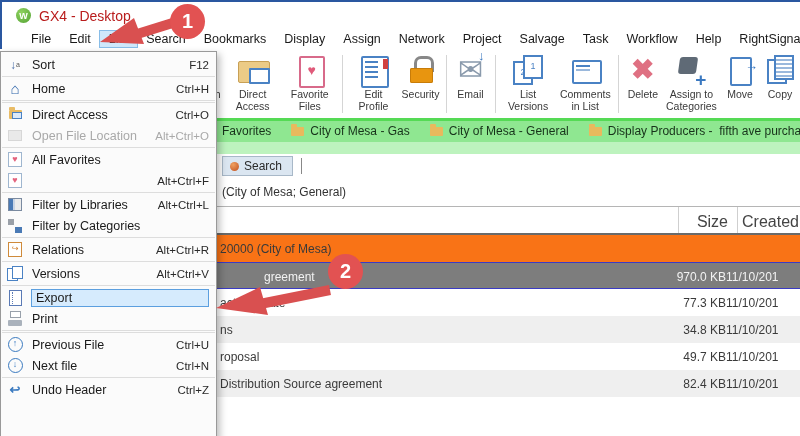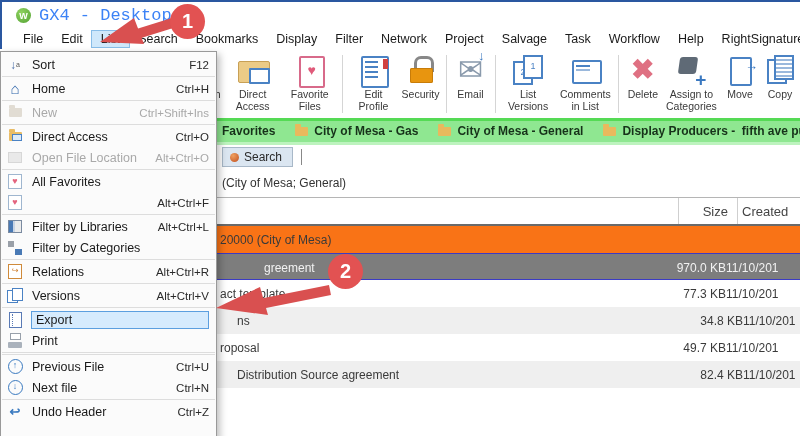--- a/index.html
+++ b/index.html
@@ -7,24 +7,24 @@
     font-family:"Liberation Sans", sans-serif; }
   .app { position:relative; width:800px; height:436px; background:#fff; overflow:hidden;
     border-top:2px solid #2a57a0; }
 
   
   .titlebar { height:27px; display:flex; align-items:center; padding-left:14px; gap:8px;
     border-left:2px solid #2a57a0; background:#fff; }
   .logo { width:15px; height:15px; border-radius:50%; flex:none;
     background:radial-gradient(circle at 35% 30%, #8ed15e, #55a335);
     color:#fff; font-size:9px; font-weight:bold; display:flex; align-items:center; justify-content:center; }
-  .title { font-size:17px; color:#3b82f6;font-family:Liberation Mono, monospace; }
-
-  
-  .menubar { height:20px; display:flex; align-items:center; padding-left:12px;
+  .title { font-size:14px; color:#b91c1c; }
+
+  
+  .menubar { height:20px; display:flex; align-items:center; padding-left:20px;
     border-left:2px solid #2a57a0; font-size:12.5px; color:#1a1a1a; background:#fff; }
   .mb { padding:1px 9px; cursor:default; white-space:nowrap; }
   .mb.active { background:#cfe8fb; outline:1px solid #88bde8; }
 
   
   .toolbar { height:69px; display:flex; align-items:flex-start; padding:4px 0 0 184px;
     background:#fff; position:relative; }
   .tbtn { display:flex; flex-direction:column; align-items:center; margin:0 2px; cursor:default; }
   .ticon { width:36px; height:34px; position:relative; margin-bottom:1px; flex:none;
     display:flex; align-items:center; justify-content:center; }
@@ -72,47 +72,47 @@
     background:#fff; border:2px solid #4a82c4; border-radius:2px; }
   .t-move::after { content:"→"; position:absolute; right:0; top:5px; color:#3a78c0;
     font-size:13px; font-weight:bold; }
   .t-copy::before { content:""; position:absolute; left:5px; bottom:3px; width:16px; height:21px;
     background:#fff; border:2px solid #4a82c4; }
   .t-copy::after { content:""; position:absolute; right:4px; top:2px; width:16px; height:21px;
     background:repeating-linear-gradient(to bottom,#fff 0 2px,#9ab8dc 2px 4px) #fff;
     background-clip:padding-box; border:2px solid #4a82c4; }
 
   
-  .favbar { height:27px; display:flex; align-items:flex-start; padding:6px 1px 0 222px; gap:20px;
-    background:linear-gradient(to bottom,#55da55 0,#55da55 3px,#8fe791 3px,#8fe791 24px,#bdf3be 24px);font-weight:bold; }
+  .favbar { height:36px; display:flex; align-items:flex-start; padding:6px 1px 0 222px; gap:20px;
+    background:linear-gradient(to bottom,#55da55 0,#55da55 3px,#8fe791 3px,#8fe791 24px,#bdf3be 24px); }
   .favitem { display:flex; align-items:center; gap:6px; font-size:12px; color:#17321a;
     white-space:pre; flex:none; cursor:default; }
   .ffold { width:13px; height:9px; background:#e9b95d; border-radius:1px; position:relative; flex:none; }
   .ffold::before { content:""; position:absolute; top:-3px; left:0; width:6px; height:3px;
     background:#e9b95d; border-radius:1px 1px 0 0; }
 
   
   .tabrow { height:22px; display:flex; align-items:flex-end; padding-left:222px; background:#fff; }
   .tab { height:20px; display:flex; align-items:center; gap:5px; padding:0 10px 0 7px;
     background:#dbe6f1; border:1px solid #a8b8c8; font-size:12px; color:#2a2a2a; cursor:default; }
   .tabicon { width:9px; height:9px; border-radius:50%; flex:none;
     background:radial-gradient(circle at 35% 30%, #f0a060, #c05020); }
   .tabsep { width:1px; height:16px; background:#888; margin:0 0 2px 8px; }
 
   
   .infoline { height:28px; padding:9px 0 0 222px; font-size:12px; color:#333; background:#fff; }
   .theader { position:relative; height:29px; margin-top:2px; border-top:1px solid #b5b5b5;
-    border-bottom:2px solid #6a6a6a; font-size:13px; color:#444; background:#fff; }
+    border-bottom:2px solid #6a6a6a; font-size:16px; color:#444; background:#fff; }
   .hsize { position:absolute; left:640px; width:88px; top:6px; text-align:right; }
   .hcreated { position:absolute; left:742px; top:6px; white-space:nowrap; }
   .hdiv { position:absolute; top:0; bottom:0; width:1px; background:#cfcfcf; }
 
   .row { position:relative; height:27px; font-size:12px; color:#3a3a3a; background:#fff; }
   .row.g1 { background:#f97316; }
-  .row.alt { background:#efefef;margin-left:17px; }
+  .row.alt { background:#efefef; }
   .row.sel { background:#7d7d7d; border-top:1px solid #3b3bc4; border-bottom:1px solid #3b3bc4;
     height:27px; color:#f2f2f2; }
   .rname { position:absolute; left:220px; top:7px; white-space:nowrap; }
   .row.sel .rname { left:264px; }
   .rsize { position:absolute; left:600px; width:126px; top:7px; text-align:right; white-space:nowrap; }
   .rdate { position:absolute; left:726px; top:7px; white-space:nowrap; }
 
   
   .menu { position:absolute; left:0; top:49px; width:217px; height:400px; background:#fbfbfb;
     border:1px solid #999; box-shadow:3px 3px 7px rgba(0,0,0,.25); padding-top:2px; z-index:50; }
@@ -185,21 +185,21 @@
     <span class="title">GX4 - Desktop</span>
   </div>
 
   <div class="menubar">
     <span class="mb">File</span>
     <span class="mb">Edit</span>
     <span class="mb active">List</span>
     <span class="mb">Search</span>
     <span class="mb">Bookmarks</span>
     <span class="mb">Display</span>
-    <span class="mb">Filter</span>
+    <span class="mb">Assign</span>
     <span class="mb">Network</span>
     <span class="mb">Project</span>
     <span class="mb">Salvage</span>
     <span class="mb">Task</span>
     <span class="mb">Workflow</span>
     <span class="mb">Help</span>
     <span class="mb">RightSignature</span>
 
   </div>
 
@@ -329,27 +329,20 @@
       <span class="mlabel">Sort</span>
       <span class="mshort">F12</span>
     </div>
     <div class="msep"></div>
     <div class="mi">
       <span class="ic ic-home"></span>
       <span class="mlabel">Home</span>
       <span class="mshort">Ctrl+H</span>
     </div>
     <div class="msep"></div>
-    <div class="mi disabled">
-      <span class="ic">
-          <span class="fold"></span>
-        </span>
-      <span class="mlabel">New</span>
-      <span class="mshort">Ctrl+Shift+Ins</span>
-    </div>
     <div class="msep"></div>
     <div class="mi ic-openfolder">
       <span class="ic">
           <span class="fold"></span>
         </span>
       <span class="mlabel">Direct Access</span>
       <span class="mshort">Ctrl+O</span>
     </div>
     <div class="mi disabled">
       <span class="ic ic-filelocation"></span>

